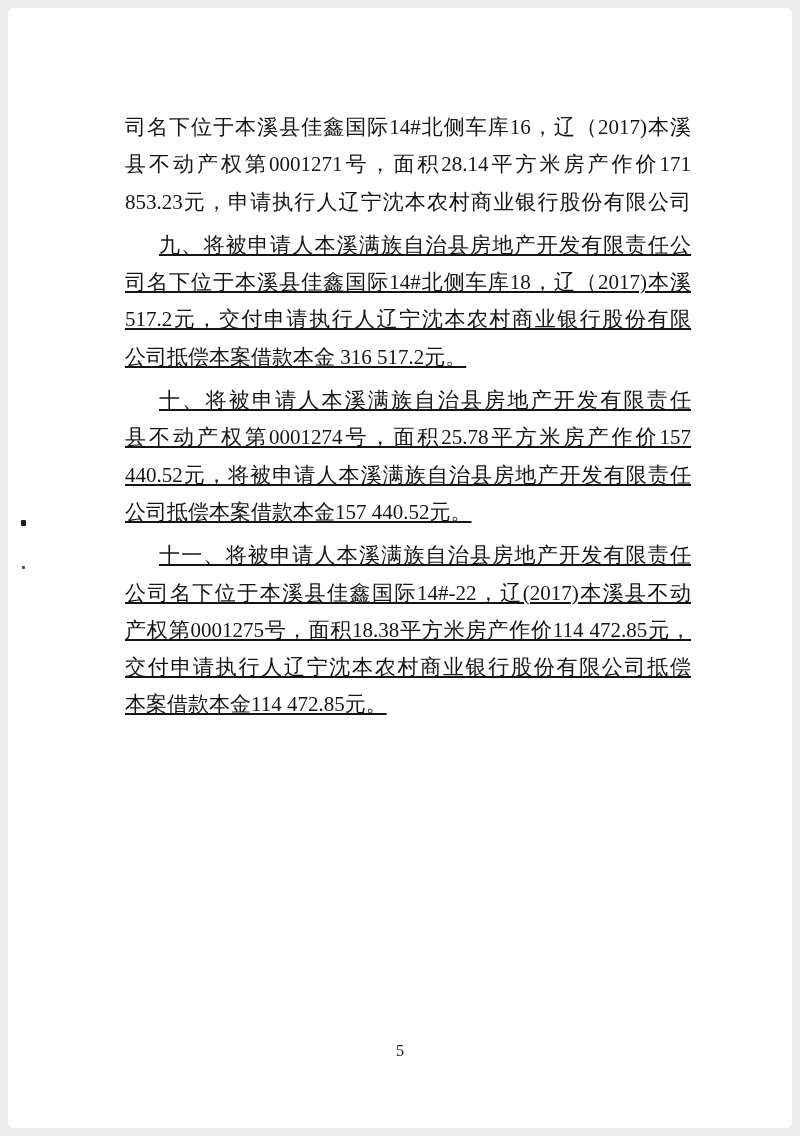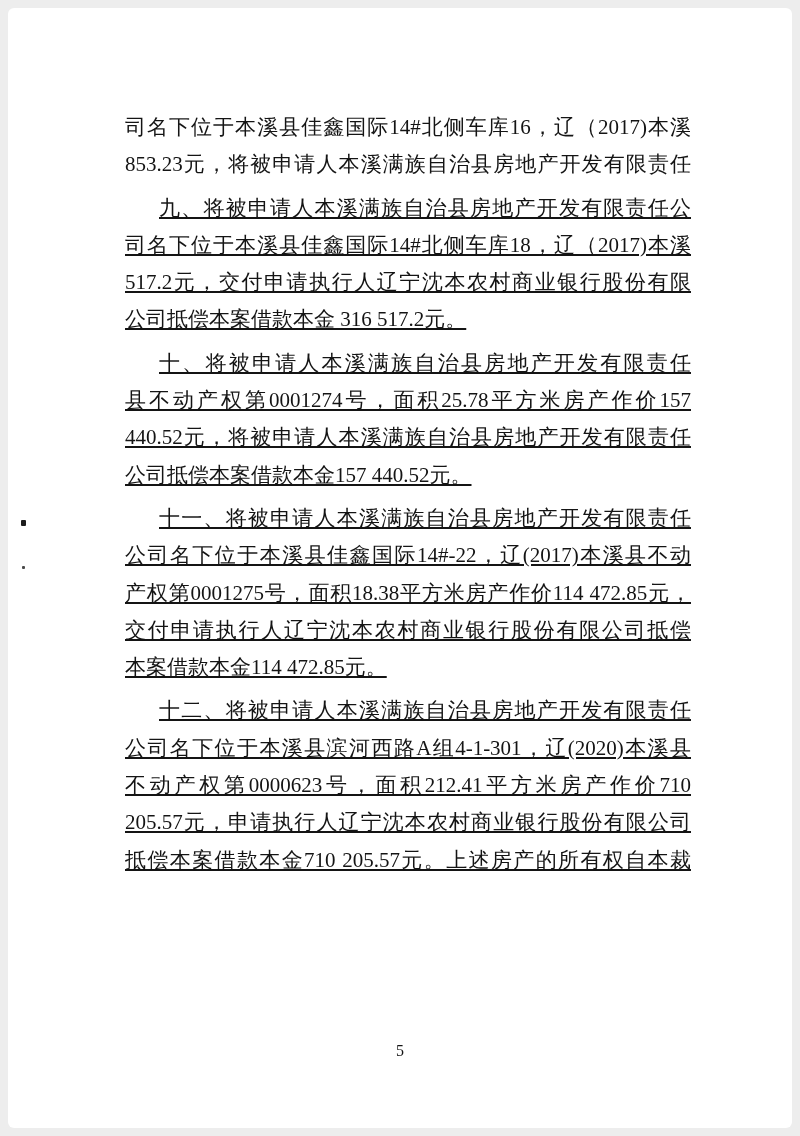--- a/index.html
+++ b/index.html
@@ -71,21 +71,22 @@
 </style>
 </head>
 <body>
 
 <div class="page">
 
   <div class="doc">
 
     <div class="para">
       <div class="line">司名下位于本溪县佳鑫国际14#北侧车库16，辽（2017)本溪</div>
-      <div class="line">853.23元，将被申请人本溪满族自治县房地产开发有限责任</div>
+      <div class="line">县不动产权第0001271号，面积28.14平方米房产作价171</div>
+      <div class="line">853.23元，申请执行人辽宁沈本农村商业银行股份有限公司</div>
     </div>
 
     <div class="para">
       <div class="line indent">九、将被申请人本溪满族自治县房地产开发有限责任公</div>
       <div class="line">司名下位于本溪县佳鑫国际14#北侧车库18，辽（2017)本溪</div>
       <div class="line">517.2元，交付申请执行人辽宁沈本农村商业银行股份有限</div>
       <div class="line end">公司抵偿本案借款本金 316 517.2元。</div>
     </div>
 
     <div class="para">
@@ -96,27 +97,20 @@
     </div>
 
     <div class="para">
       <div class="line indent">十一、将被申请人本溪满族自治县房地产开发有限责任</div>
       <div class="line">公司名下位于本溪县佳鑫国际14#-22，辽(2017)本溪县不动</div>
       <div class="line">产权第0001275号，面积18.38平方米房产作价114 472.85元，</div>
       <div class="line">交付申请执行人辽宁沈本农村商业银行股份有限公司抵偿</div>
       <div class="line end">本案借款本金114 472.85元。</div>
     </div>
 
-    <div class="para">
-      <div class="line indent">十二、将被申请人本溪满族自治县房地产开发有限责任</div>
-      <div class="line">公司名下位于本溪县滨河西路A组4-1-301，辽(2020)本溪县</div>
-      <div class="line">不动产权第0000623号，面积212.41平方米房产作价710</div>
-      <div class="line">205.57元，申请执行人辽宁沈本农村商业银行股份有限公司</div>
-      <div class="line">抵偿本案借款本金710 205.57元。上述房产的所有权自本裁</div>
-    </div>
 
   </div>
 
   <div class="speck speck-1"></div>
   <div class="speck speck-2"></div>
 
   <div class="page-number">5</div>
 
 </div>
 

